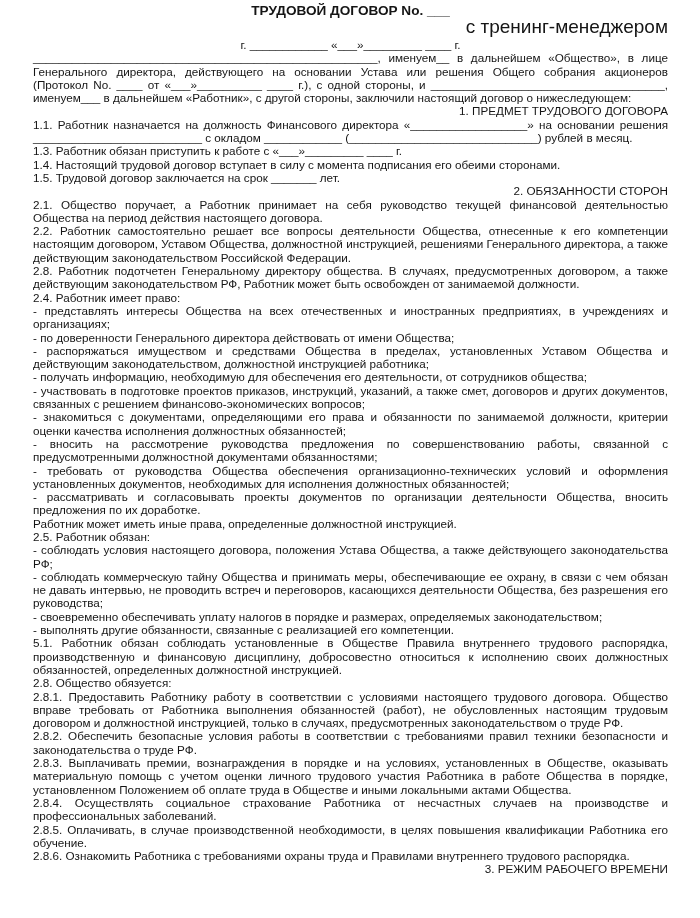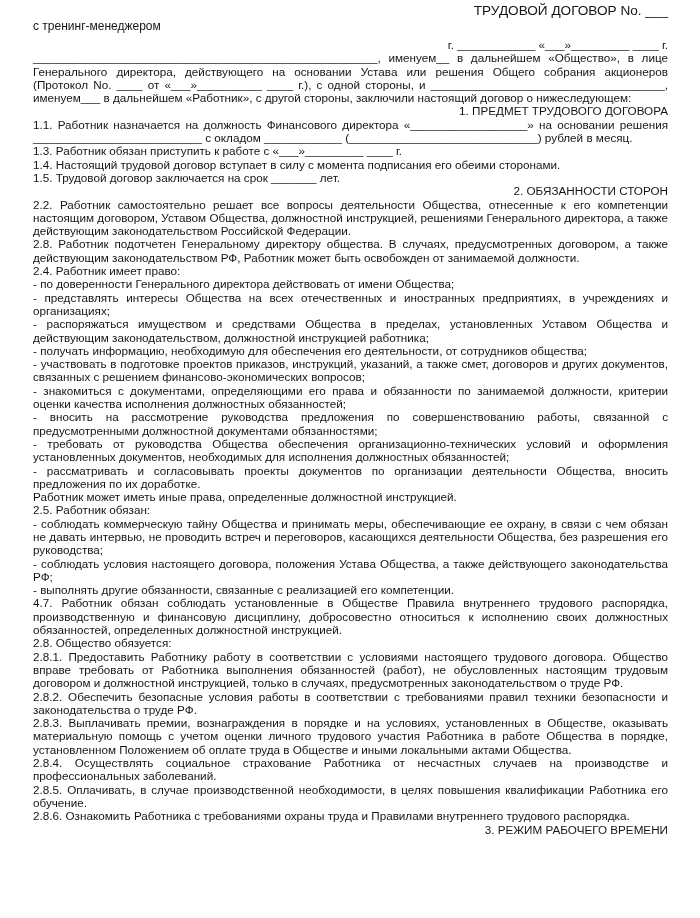--- a/index.html
+++ b/index.html
@@ -17,33 +17,34 @@
     width: 700px;
     height: 918px;
     padding: 3px 32px 0 33px;
     font-family: "Liberation Sans", "DejaVu Sans", sans-serif;
     font-size: 11.7px;
     line-height: 13.3px;
     color: #151515;
     background: #ffffff;
   }
   .doc-title {
-    text-align: right;
+    text-align: center;
     font-size: 13.6px;
     line-height: 16px;
     white-space: nowrap;
+    font-weight: bold;
   }
   .doc-subtitle {
-    text-align: left;
-    font-size: 12px;
+    text-align: right;
+    font-size: 19px;
     line-height: 15px;
   }
   .city-date {
     margin-top: 4px;
-    text-align: right;
+    text-align: center;
   }
   .para {
     text-align: justify;
   }
   .section-heading {
     text-align: right;
   }
 </style>
 </head>
 <body>
@@ -53,38 +54,40 @@
   <div class="doc-subtitle">с тренинг-менеджером</div>
   <div class="city-date">г. ____________ «___»_________ ____ г.</div>
   <div class="para">_____________________________________________________, именуем__ в дальнейшем «Общество», в лице Генерального директора, действующего на основании Устава или решения Общего собрания акционеров (Протокол No. ____ от «___»__________ ____ г.), с одной стороны, и ____________________________________, именуем___ в дальнейшем «Работник», с другой стороны, заключили настоящий договор о нижеследующем:</div>
   <div id="sections">
       <div class="section-heading">1. ПРЕДМЕТ ТРУДОВОГО ДОГОВОРА</div>
       <div class="para">1.1. Работник назначается на должность Финансового директора «__________________» на основании решения __________________________ с окладом ____________ (_____________________________) рублей в месяц.</div>
       <div class="para">1.3. Работник обязан приступить к работе с «___»_________ ____ г.</div>
       <div class="para">1.4. Настоящий трудовой договор вступает в силу с момента подписания его обеими сторонами.</div>
       <div class="para">1.5. Трудовой договор заключается на срок _______ лет.</div>
       <div class="section-heading">2. ОБЯЗАННОСТИ СТОРОН</div>
+      <div class="para">2.1. Общество поручает, а Работник принимает на себя руководство текущей финансовой деятельностью Общества на период действия настоящего договора.</div>
       <div class="para">2.2. Работник самостоятельно решает все вопросы деятельности Общества, отнесенные к его компетенции настоящим договором, Уставом Общества, должностной инструкцией, решениями Генерального директора, а также действующим законодательством Российской Федерации.</div>
       <div class="para">2.8. Работник подотчетен Генеральному директору общества. В случаях, предусмотренных договором, а также действующим законодательством РФ, Работник может быть освобожден от занимаемой должности.</div>
       <div class="para">2.4. Работник имеет право:</div>
+      <div class="para">- представлять интересы Общества на всех отечественных и иностранных предприятиях, в учреждениях и организациях;</div>
       <div class="para">- по доверенности Генерального директора действовать от имени Общества;</div>
-      <div class="para">- представлять интересы Общества на всех отечественных и иностранных предприятиях, в учреждениях и организациях;</div>
       <div class="para">- распоряжаться имуществом и средствами Общества в пределах, установленных Уставом Общества и действующим законодательством, должностной инструкцией работника;</div>
       <div class="para">- получать информацию, необходимую для обеспечения его деятельности, от сотрудников общества;</div>
       <div class="para">- участвовать в подготовке проектов приказов, инструкций, указаний, а также смет, договоров и других документов, связанных с решением финансово-экономических вопросов;</div>
       <div class="para">- знакомиться с документами, определяющими его права и обязанности по занимаемой должности, критерии оценки качества исполнения должностных обязанностей;</div>
       <div class="para">- вносить на рассмотрение руководства предложения по совершенствованию работы, связанной с предусмотренными должностной документами обязанностями;</div>
       <div class="para">- требовать от руководства Общества обеспечения организационно-технических условий и оформления установленных документов, необходимых для исполнения должностных обязанностей;</div>
       <div class="para">- рассматривать и согласовывать проекты документов по организации деятельности Общества, вносить предложения по их доработке.</div>
       <div class="para">Работник может иметь иные права, определенные должностной инструкцией.</div>
       <div class="para">2.5. Работник обязан:</div>
+      <div class="para">- соблюдать условия настоящего договора, положения Устава Общества, а также действующего законодательства РФ;</div>
       <div class="para">- соблюдать коммерческую тайну Общества и принимать меры, обеспечивающие ее охрану,  в связи с чем обязан не давать интервью, не проводить встреч и переговоров, касающихся деятельности Общества, без разрешения его руководства;</div>
-      <div class="para">- соблюдать условия настоящего договора, положения Устава Общества, а также действующего законодательства РФ;</div>
+      <div class="para">- своевременно обеспечивать уплату налогов в порядке и размерах, определяемых законодательством;</div>
       <div class="para">- выполнять другие обязанности, связанные с реализацией его компетенции.</div>
-      <div class="para">4.7. Работник обязан соблюдать установленные в Обществе Правила внутреннего трудового распорядка, производственную и финансовую дисциплину, добросовестно относиться к исполнению своих должностных обязанностей, определенных должностной инструкцией.</div>
+      <div class="para">5.1. Работник обязан соблюдать установленные в Обществе Правила внутреннего трудового распорядка, производственную и финансовую дисциплину, добросовестно относиться к исполнению своих должностных обязанностей, определенных должностной инструкцией.</div>
       <div class="para">2.8. Общество обязуется:</div>
       <div class="para">2.8.1. Предоставить Работнику работу в соответствии с условиями настоящего трудового договора. Общество вправе требовать от Работника выполнения обязанностей (работ), не обусловленных настоящим трудовым договором и должностной инструкцией, только в случаях, предусмотренных законодательством о труде РФ.</div>
       <div class="para">2.8.2. Обеспечить безопасные условия работы в соответствии с требованиями правил техники безопасности и законодательства о труде РФ.</div>
       <div class="para">2.8.3. Выплачивать премии, вознаграждения в порядке и на условиях, установленных в Обществе, оказывать материальную помощь с учетом оценки личного трудового участия Работника в работе Общества в порядке, установленном Положением об оплате труда в Обществе и иными локальными актами Общества.</div>
       <div class="para">2.8.4. Осуществлять социальное страхование Работника от несчастных случаев на производстве и профессиональных заболеваний.</div>
       <div class="para">2.8.5. Оплачивать, в случае производственной необходимости, в целях повышения квалификации Работника его обучение.</div>
       <div class="para">2.8.6. Ознакомить Работника с требованиями охраны труда и Правилами внутреннего трудового распорядка.</div>
       <div class="section-heading">3. РЕЖИМ РАБОЧЕГО ВРЕМЕНИ</div>
     </div>
 </div>

